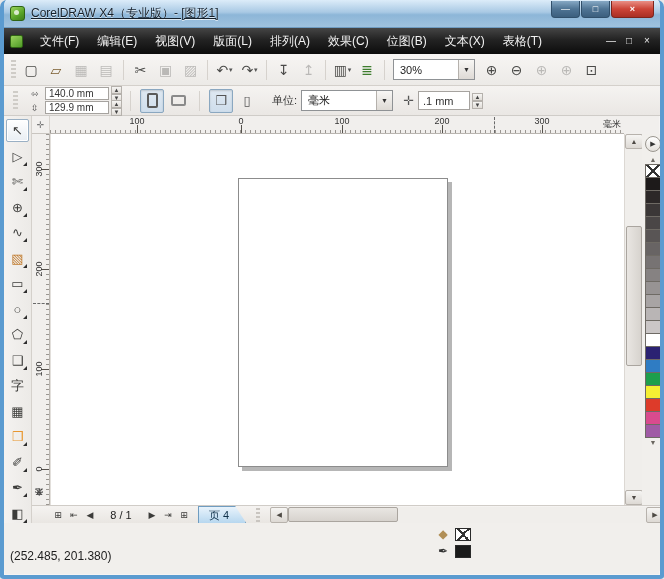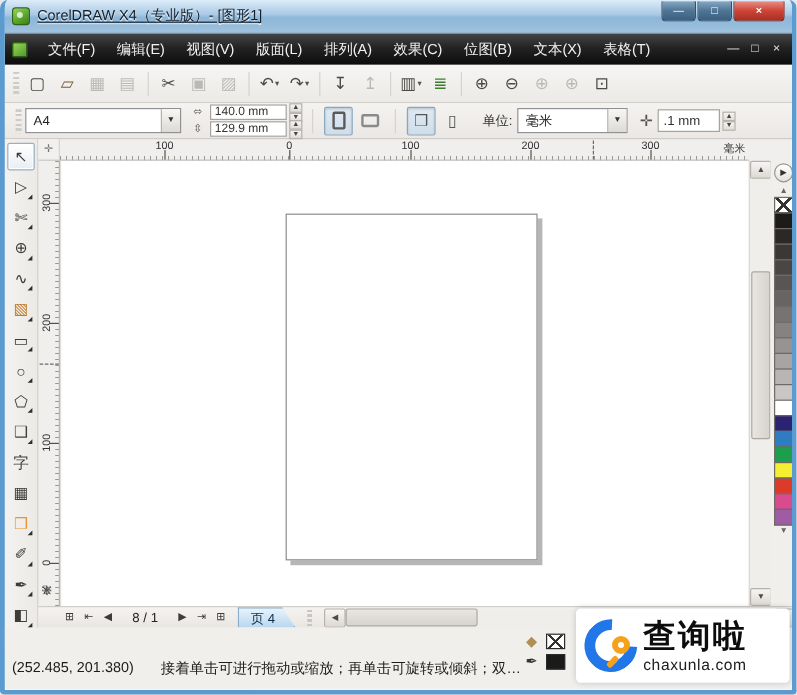--- a/index.html
+++ b/index.html
@@ -231,20 +231,24 @@
       <span class="tbtn">
           <b style="font-weight:normal">▥</b>
           <i class="caret">▾</i>
         </span>
         <span class="tbtn">
           <b style="font-weight: normal; color: rgb(62, 125, 46);">≣</b>
           <i class="caret"></i>
         </span>
     </span>
     <span class="tsep"></span>
+    <span class="combo zoom-combo">
+      <span class="val">30%</span>
+      <span class="dd">▼</span>
+    </span>
     <span style="display:flex">
       <span class="tbtn">
           <b style="font-weight:normal">⊕</b>
         </span>
         <span class="tbtn">
           <b style="font-weight:normal">⊖</b>
         </span>
         <span class="tbtn disabled">
           <b style="font-weight:normal">⊕</b>
         </span>
@@ -252,24 +256,20 @@
           <b style="font-weight:normal">⊕</b>
         </span>
         <span class="tbtn">
           <b style="font-weight:normal">⊡</b>
         </span>
     </span>
   </div>
 
   <div class="propbar">
     <span class="grip"></span>
-    <span class="combo preset-combo">
-      <span class="val">A4</span>
-      <span class="dd">▼</span>
-    </span>
     <span class="dimcol">
       <span class="dimrow">
         <span class="dim-ic">⬄</span>
         <span class="dim-field">140.0 mm</span>
         <span class="spin">
             <span>▲</span>
             <span>▼</span>
           </span>
       </span>
       <span class="dimrow">
@@ -458,38 +458,26 @@
     <span class="nav-split"></span>
     <span class="hscroll">
       <span class="sbtn" style="height:16px">◀</span>
       <span class="hthumb"></span>
       <span class="sbtn right" style="height:16px">▶</span>
     </span>
   </div>
 
   <div class="statusbar">
     <span class="coords">(252.485, 201.380)</span>
-    <span class="statmsg">接着单击可进行拖动或缩放；再单击可旋转或倾斜；双…</span>
     <span class="indics">
       <span class="indic">
         <span class="ig" style="color:#b08e55">◆</span>
         <span class="iswatch swatch-x"></span>
       </span>
       <span class="indic">
         <span class="ig" style="color:#333">✒</span>
         <span class="iswatch black"></span>
       </span>
     </span>
   </div>
 
-  <div class="watermark">
-    <span class="wm-logo">
-      <span class="wm-ring"></span>
-        <span class="wm-mag"></span>
-        <span class="wm-handle"></span>
-    </span>
-    <span class="wm-text">
-      <span class="wm-title">查询啦</span>
-      <span class="wm-domain">chaxunla.com</span>
-    </span>
-  </div>
 
 </div>
 
 </body></html>

